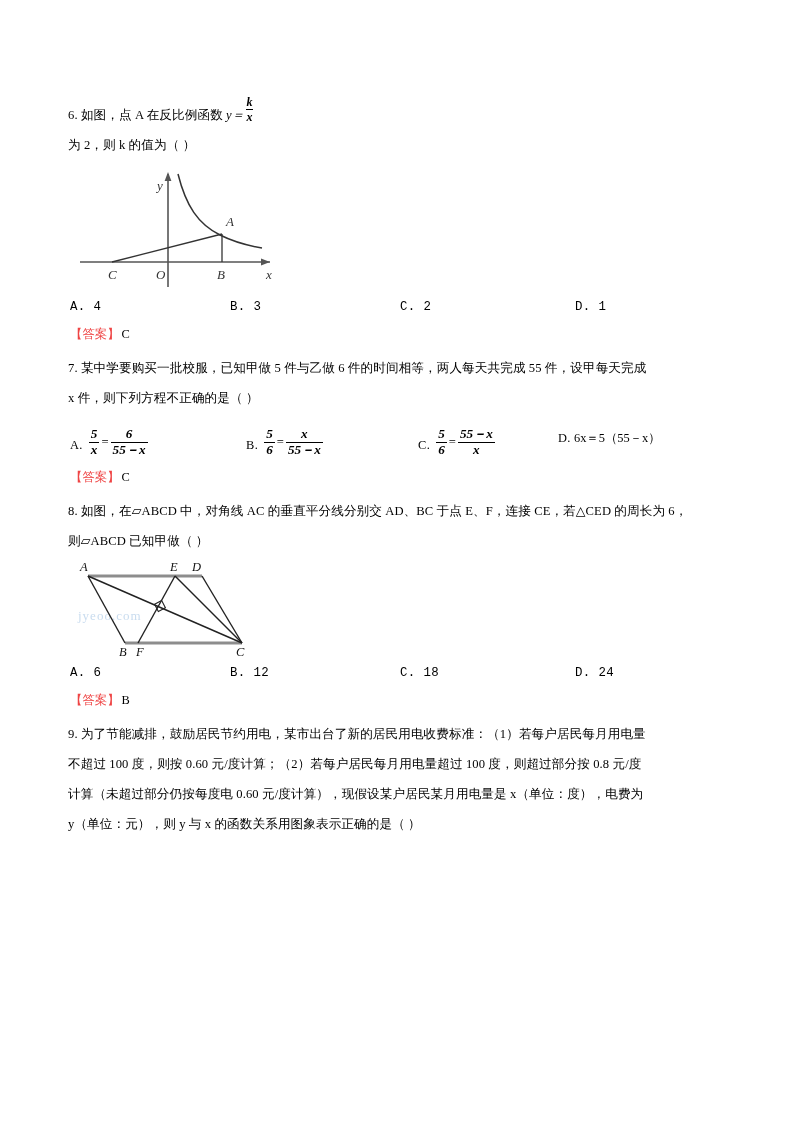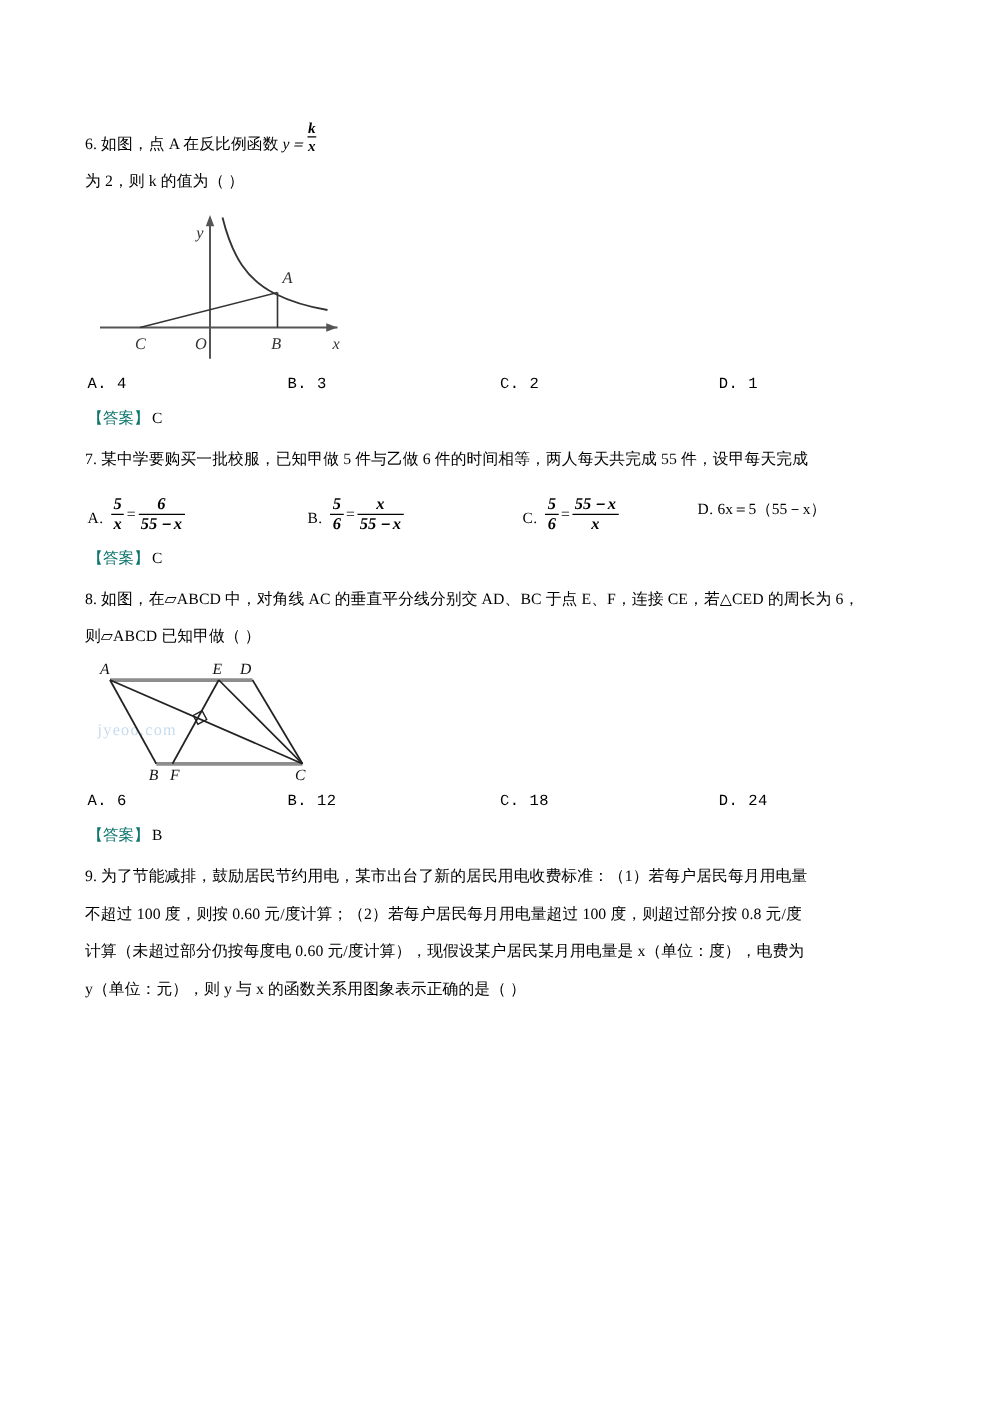--- a/index.html
+++ b/index.html
@@ -158,23 +158,23 @@
   .optf-d { left: 490px; bottom: 16px; }
 
   
   .answer {
     font-size: 12.4px;
     line-height: 28px;
     padding-left: 2px;
     white-space: nowrap;
   }
   .answer .tag {
-    color: #0f766e;
+    color: #ef4444;
     font-weight: normal;
-    font-family: Liberation Sans, sans-serif;
+    font-family: Liberation Mono, monospace;
   }
   .answer .val {
     color: #000000;
     margin-left: 2px;
     font-family: "Liberation Serif", serif;
   }
 
   
   .figure-wrap {
     margin: 2px 0 2px 0;
@@ -234,20 +234,21 @@
         <span class="opt opt-d"><span>D.</span>&nbsp;<span>1</span></span>
       </div>
 
       <div class="answer">
         <span class="tag">【答案】</span><span class="val">C</span>
       </div>
     </div>
 
     <div class="question">
       <div class="qline first">7. 某中学要购买一批校服，已知甲做 5 件与乙做 6 件的时间相等，两人每天共完成 55 件，设甲每天完成</div>
+      <div class="qline">x 件，则下列方程不正确的是（     ）</div>
 
       <div class="options-frac">
 
         <span class="optf optf-a">
           <span class="lbl">A.</span><span class="eqn"><span class="bigfrac"><span class="num">5</span><span class="bar"></span><span class="den">x</span></span><span class="eqsign">=</span><span class="bigfrac"><span class="num">6</span><span class="bar"></span><span class="den">55－x</span></span></span>
         </span>
 
         <span class="optf optf-b">
           <span class="lbl">B.</span><span class="eqn"><span class="bigfrac"><span class="num">5</span><span class="bar"></span><span class="den">6</span></span><span class="eqsign">=</span><span class="bigfrac"><span class="num">x</span><span class="bar"></span><span class="den">55－x</span></span></span>
         </span>

